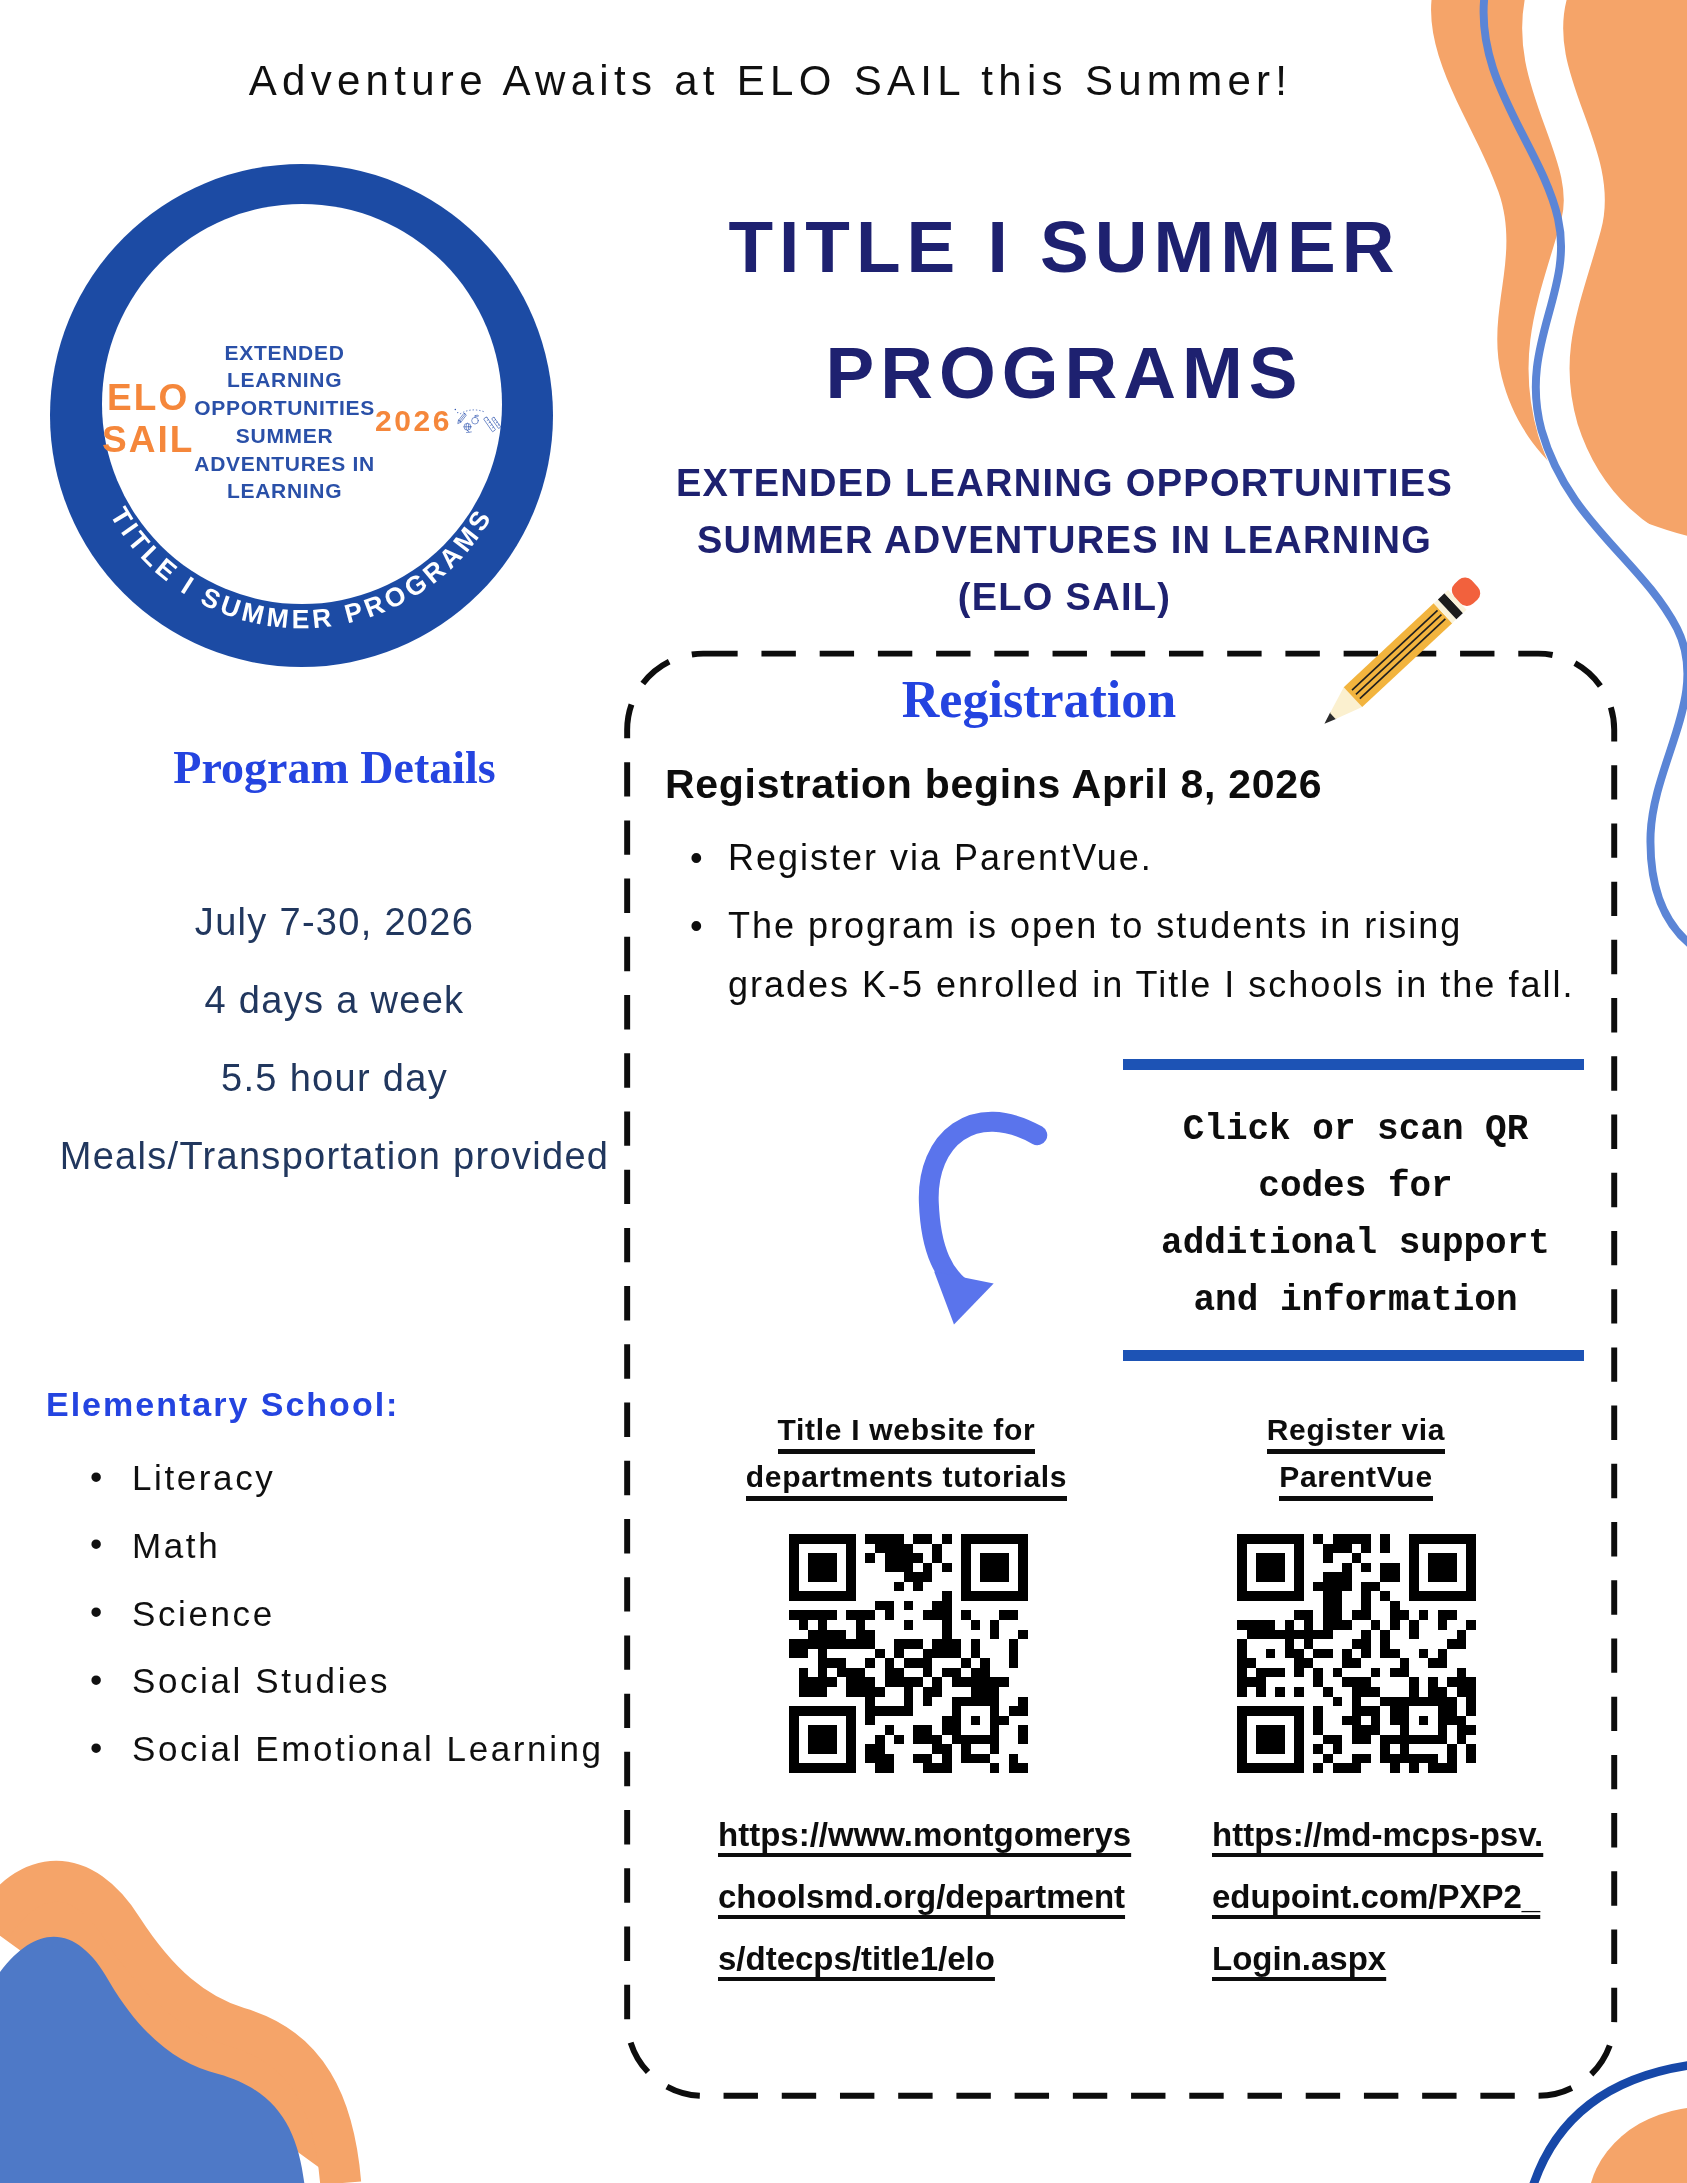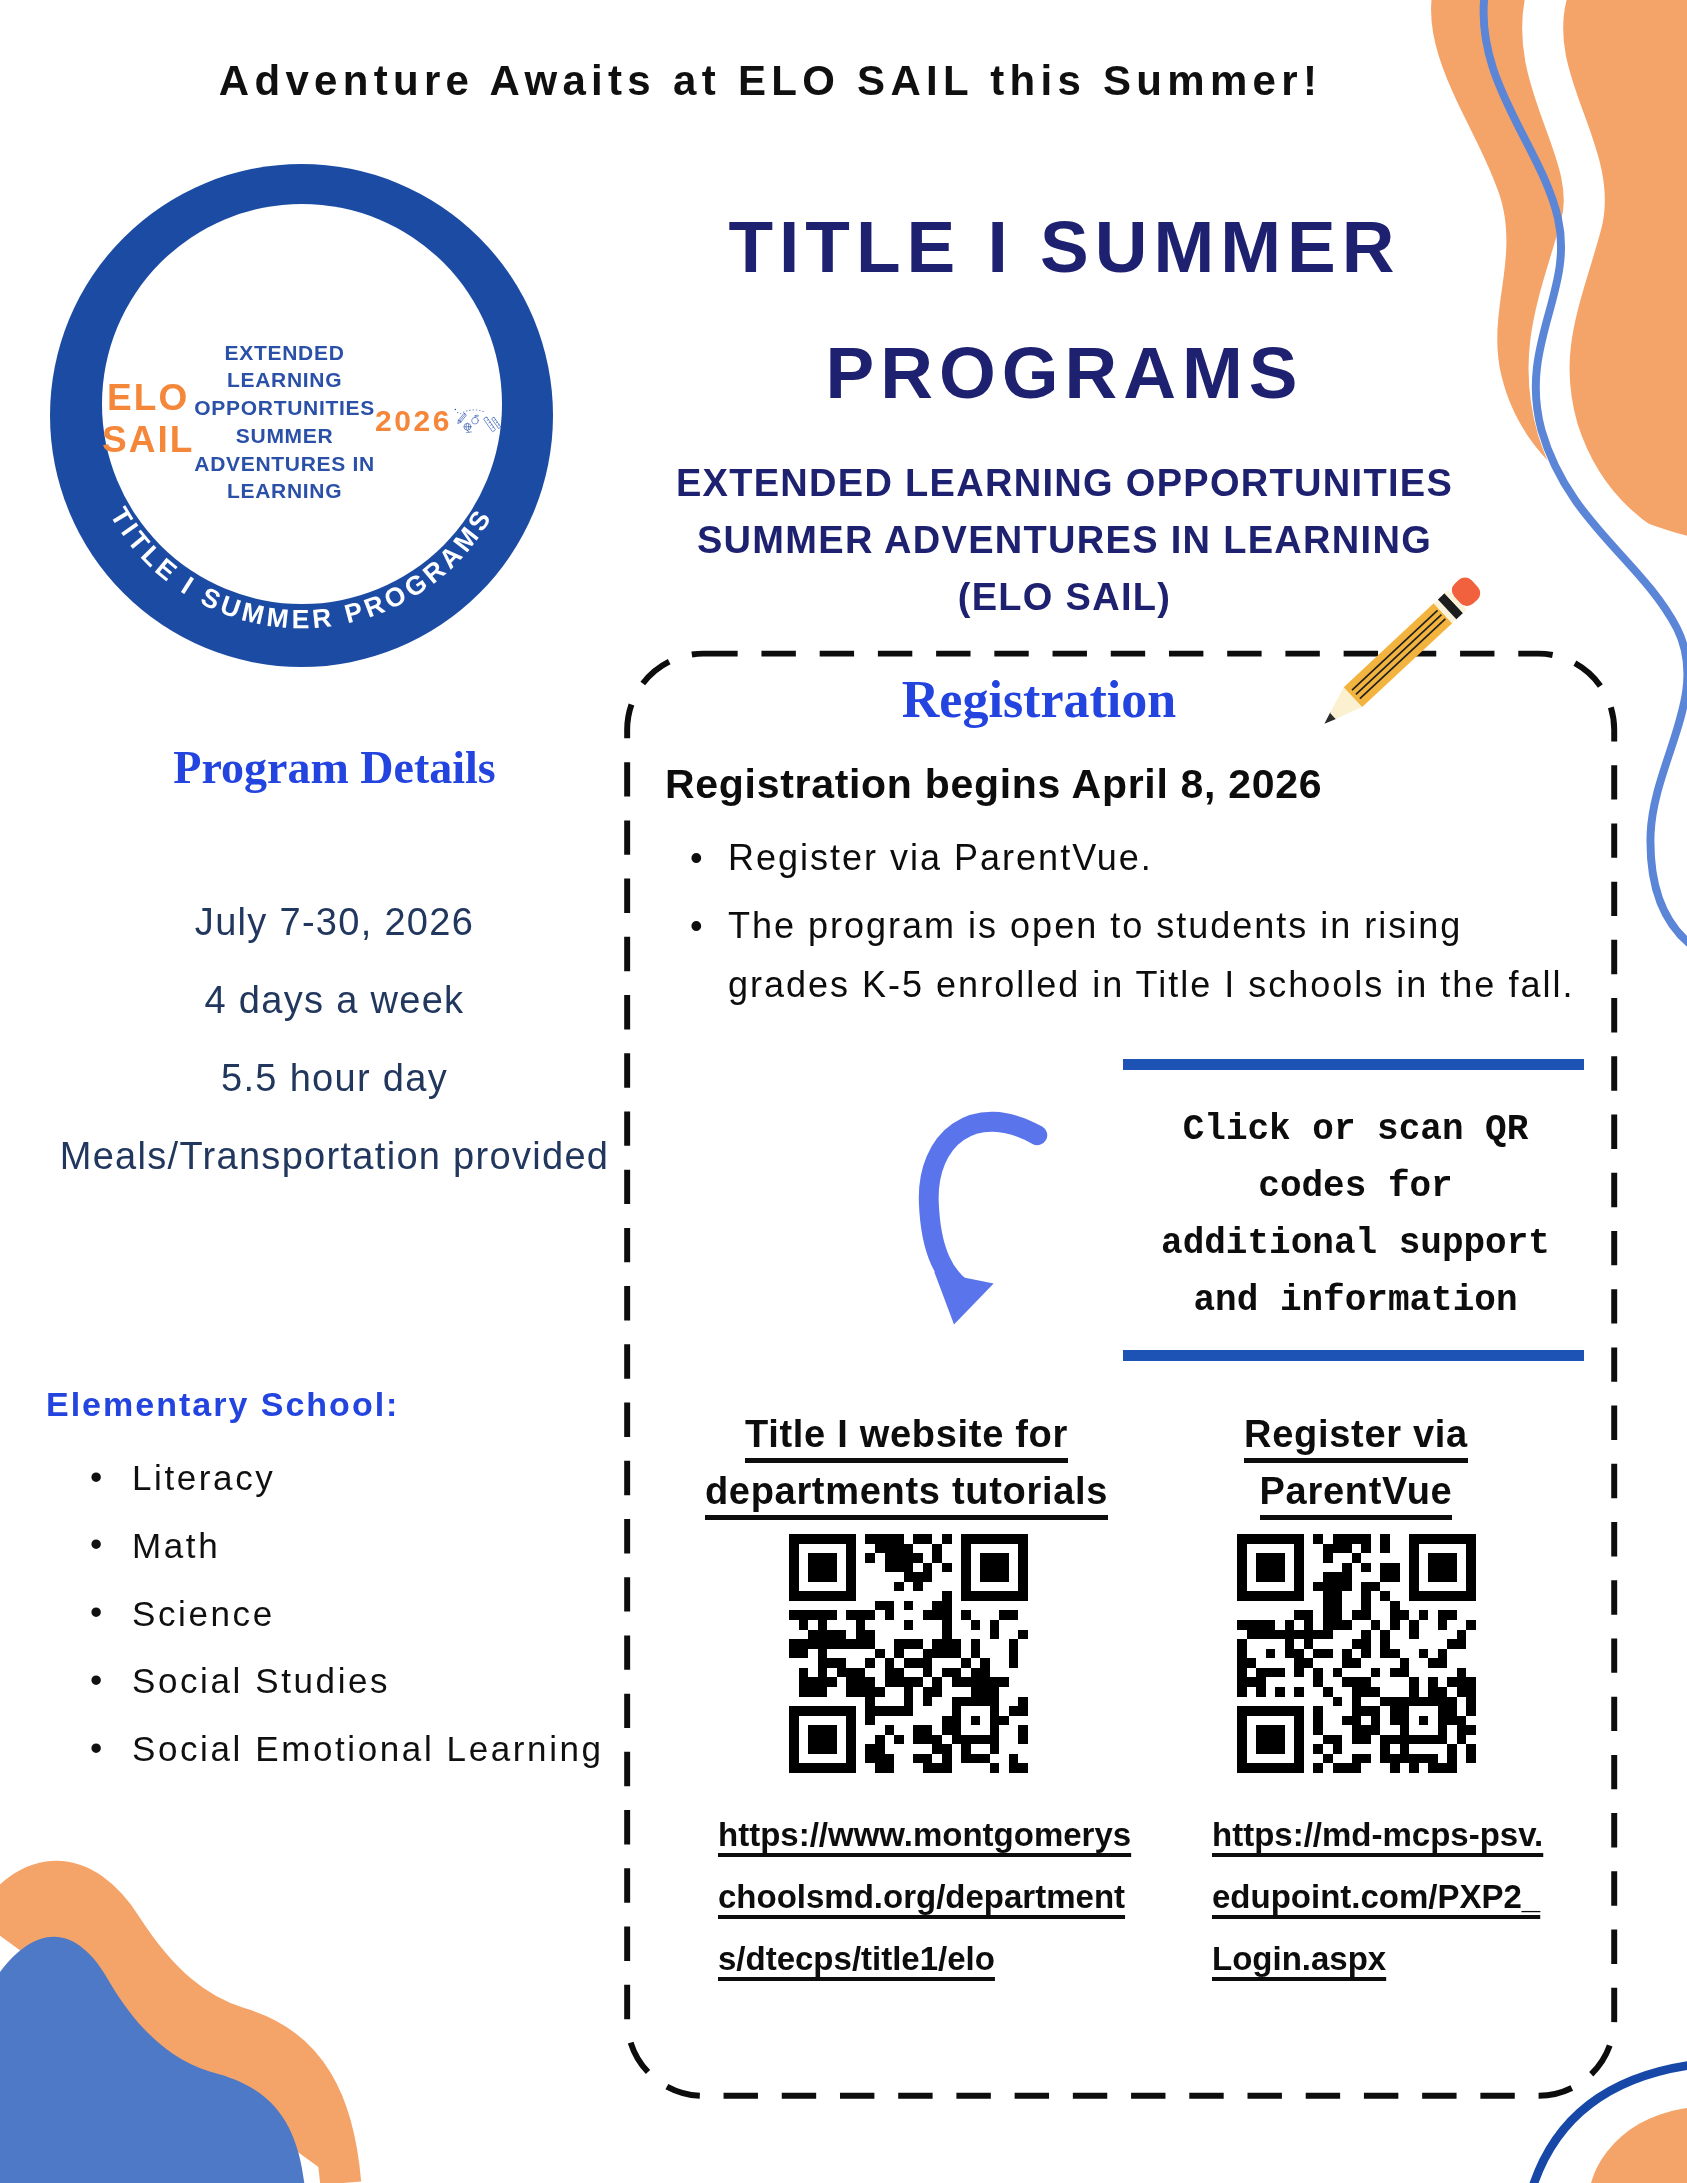--- a/index.html
+++ b/index.html
@@ -7,21 +7,21 @@
     position:relative; width:1687px; height:2183px; background:#ffffff;
     overflow:hidden; font-family:"Liberation Sans", sans-serif; color:var(--text_black);
   }
   .abs { position:absolute; }
   .decor { position:absolute; inset:0; z-index:0; pointer-events:none; }
   .content { position:absolute; inset:0; z-index:1; }
 
   
   .headline {
     left:99px; top:57px; width:1343px; text-align:center;
-    font-size:42px; font-weight:700; letter-spacing:5.3px; color:#101010;
+    font-size:42px; font-weight:400; letter-spacing:5.3px; color:#101010;
   }
 
   
   .logo { left:50px; top:164px; width:503px; height:503px; }
   .logo-ring { position:absolute; inset:0; border-radius:50%; background:var(--logo_ring_blue); }
   .logo-inner {
     position:absolute; left:52px; top:40px; width:400px; height:400px; border-radius:50%;
     background:#ffffff; display:flex; flex-direction:row; align-items:center; text-align:center;
     padding-top:29px; box-sizing:border-box;
   }
@@ -70,21 +70,21 @@
   .reg-list li::before { content:"•"; position:absolute; left:-38px; top:0; }
 
   .bar { left:1123px; width:461px; height:11.2px; background:var(--bar_blue); }
   .bar-top { top:1059px; }
   .bar-bottom { top:1350px; }
 
   .callout { left:1137px; top:1102px; width:437px; text-align:center;
     font-size:36px; font-weight:700; line-height:1.58; color:#0d0d0d;font-family:Liberation Mono, monospace; }
   .callout span { display:block; }
 
-  .qr-label { top:1413px; text-align:center; font-size:38px; font-weight:700; letter-spacing:0.7px; color:#0d0d0d; }
+  .qr-label { top:1413px; text-align:center; font-size:30px; font-weight:700; letter-spacing:0.7px; color:#0d0d0d; }
   .qr-label-left { left:695px; width:423px; }
   .qr-label-right { left:1184px; width:344px; }
   .qr-label span {
     display:inline-block; white-space:nowrap; border-bottom:5.3px solid #0d0d0d;
     padding-bottom:3.3px; margin-bottom:6.6px; line-height:1.05;
   }
   .qr-code { position:absolute; top:1534px; width:239px; height:239px; background:#fff; }
   .qr-left { left:789px; }
   .qr-right { left:1237px; }
 

